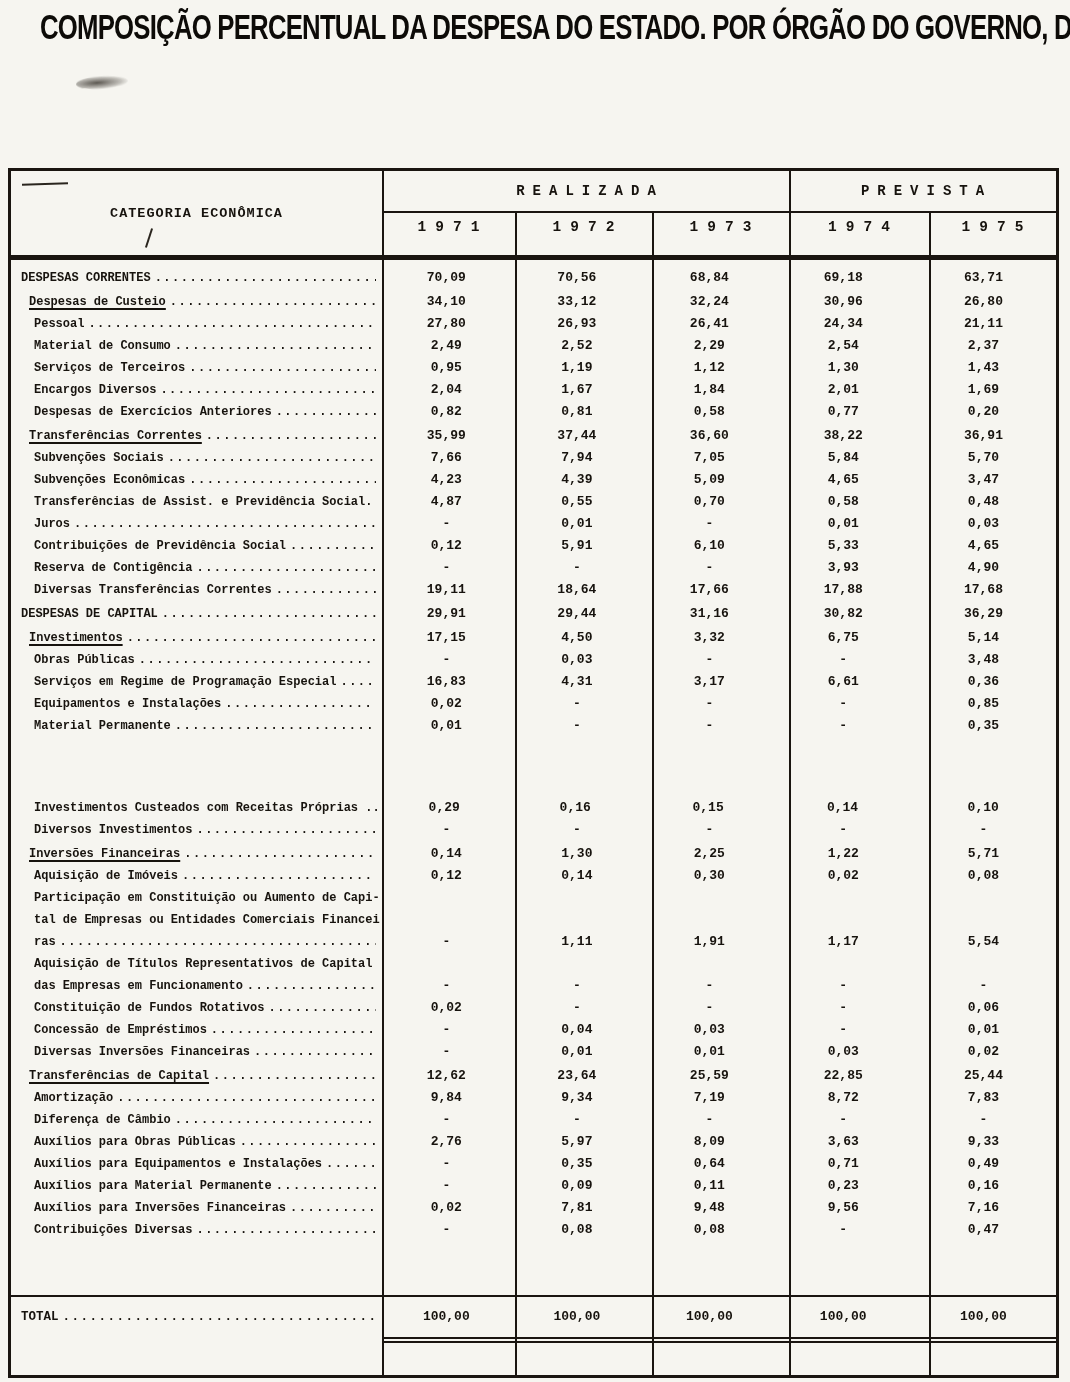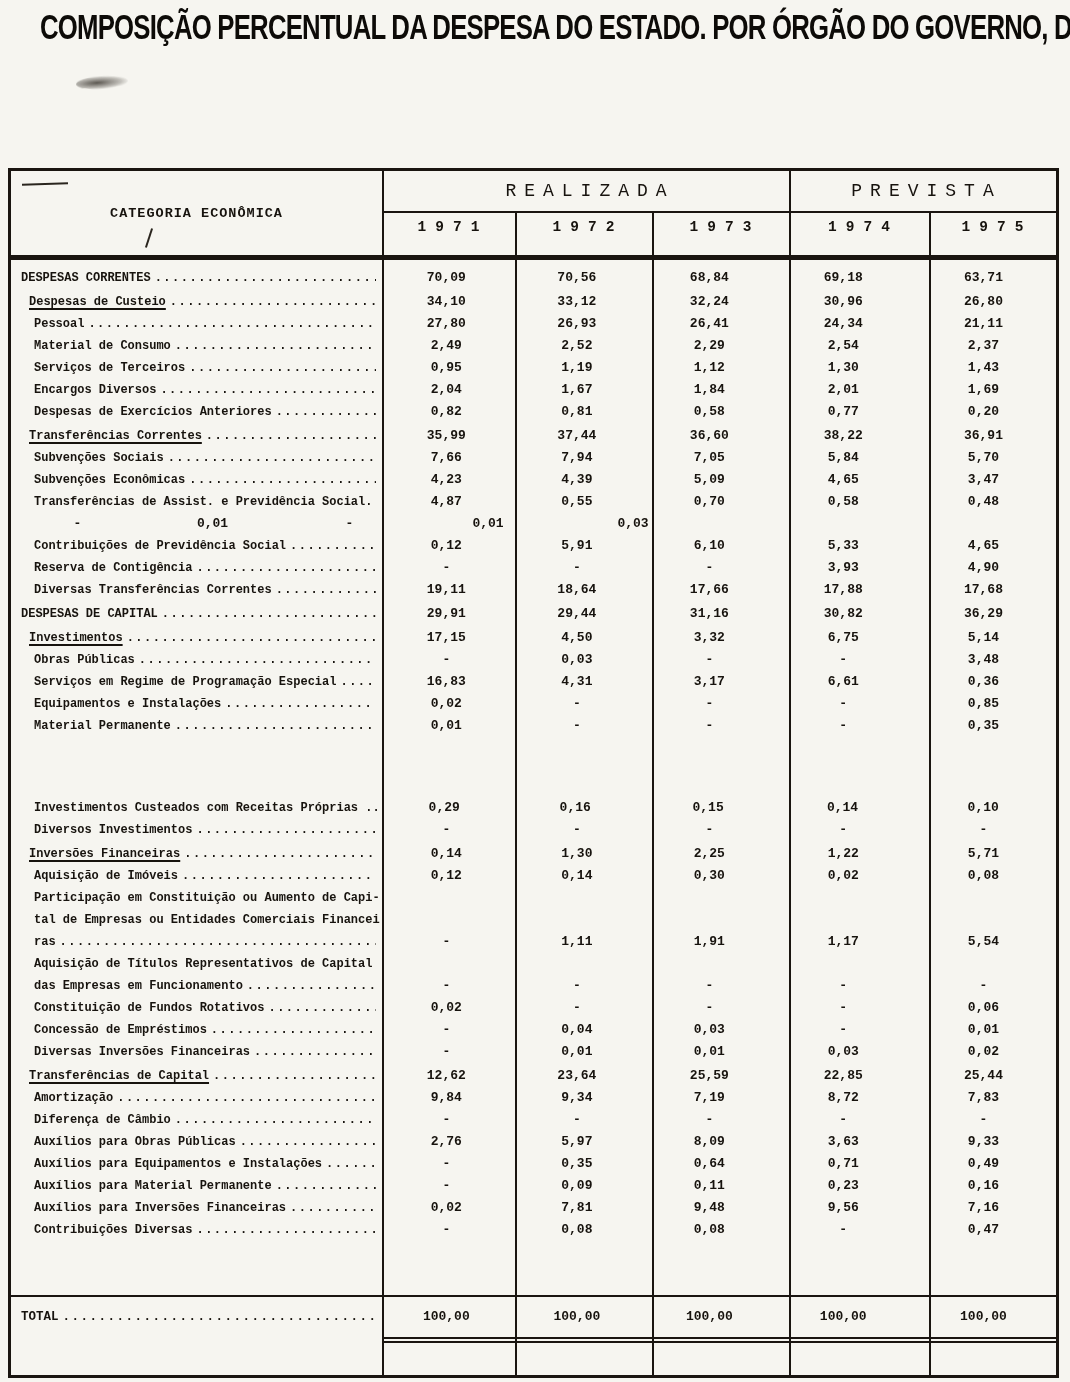--- a/index.html
+++ b/index.html
@@ -15,21 +15,21 @@
 
   .tbl{position:absolute;left:8px;top:168px;width:1051px;height:1210px;border:3px solid #1a1510;box-sizing:border-box;background:transparent;}
   .vline{position:absolute;top:0;bottom:0;width:2px;background:#1a1510;}
   .v1{left:371px;} .v2{left:504px;top:40px;} .v3{left:641px;top:40px;} .v4{left:778px;} .v5{left:918px;top:40px;}
   .hline-years{position:absolute;left:371px;right:0;top:40px;height:2px;background:#1a1510;}
   .hdr-dbl{position:absolute;left:0;right:0;top:84px;height:5px;border-top:3px solid #1a1510;border-bottom:2px solid #1a1510;box-sizing:border-box;}
 
   .cat-hdr{position:absolute;left:0;top:0;width:371px;height:84px;display:flex;align-items:center;justify-content:center;
            font-weight:bold;font-size:13.5px;letter-spacing:1px;}
   .grp{position:absolute;top:0;height:40px;display:flex;align-items:center;justify-content:center;
-       font-weight:normal;font-size:18px;letter-spacing:8px;text-indent:8px;}
+       font-weight:bold;font-size:14px;letter-spacing:8px;text-indent:8px;}
   .grp.realizada{left:371px;width:408px;}
   .grp.prevista{left:778px;width:267px;}
   .yr{position:absolute;top:42px;height:28px;display:flex;align-items:center;justify-content:center;
       font-weight:bold;font-size:14.5px;letter-spacing:9px;text-indent:9px;}
   .y1{left:371px;width:133px;} .y2{left:504px;width:137px;} .y3{left:641px;width:137px;}
   .y4{left:778px;width:140px;} .y5{left:918px;width:127px;}
 
   .rows{position:absolute;left:0;top:96px;width:100%;}
   .row{display:flex;align-items:flex-end;min-height:22px;font-weight:bold;}
   .gap-section{margin-top:2px;}
@@ -214,20 +214,26 @@
             <span class="leader"></span>
           </div>
         </div>
         <div class="val c1">4,87</div>
         <div class="val c2">0,55</div>
         <div class="val c3">0,70</div>
         <div class="val c4">0,58</div>
         <div class="val c5">0,48</div>
       </div>
       <div class="row">
+        <div class="c-label ind2">
+          <div class="lbl-line">
+            <span class="txt">Juros</span>
+            <span class="leader"></span>
+          </div>
+        </div>
         <div class="val c1">-</div>
         <div class="val c2">0,01</div>
         <div class="val c3">-</div>
         <div class="val c4">0,01</div>
         <div class="val c5">0,03</div>
       </div>
       <div class="row">
         <div class="c-label ind2">
           <div class="lbl-line">
             <span class="txt">Contribuições de Previdência Social</span>

